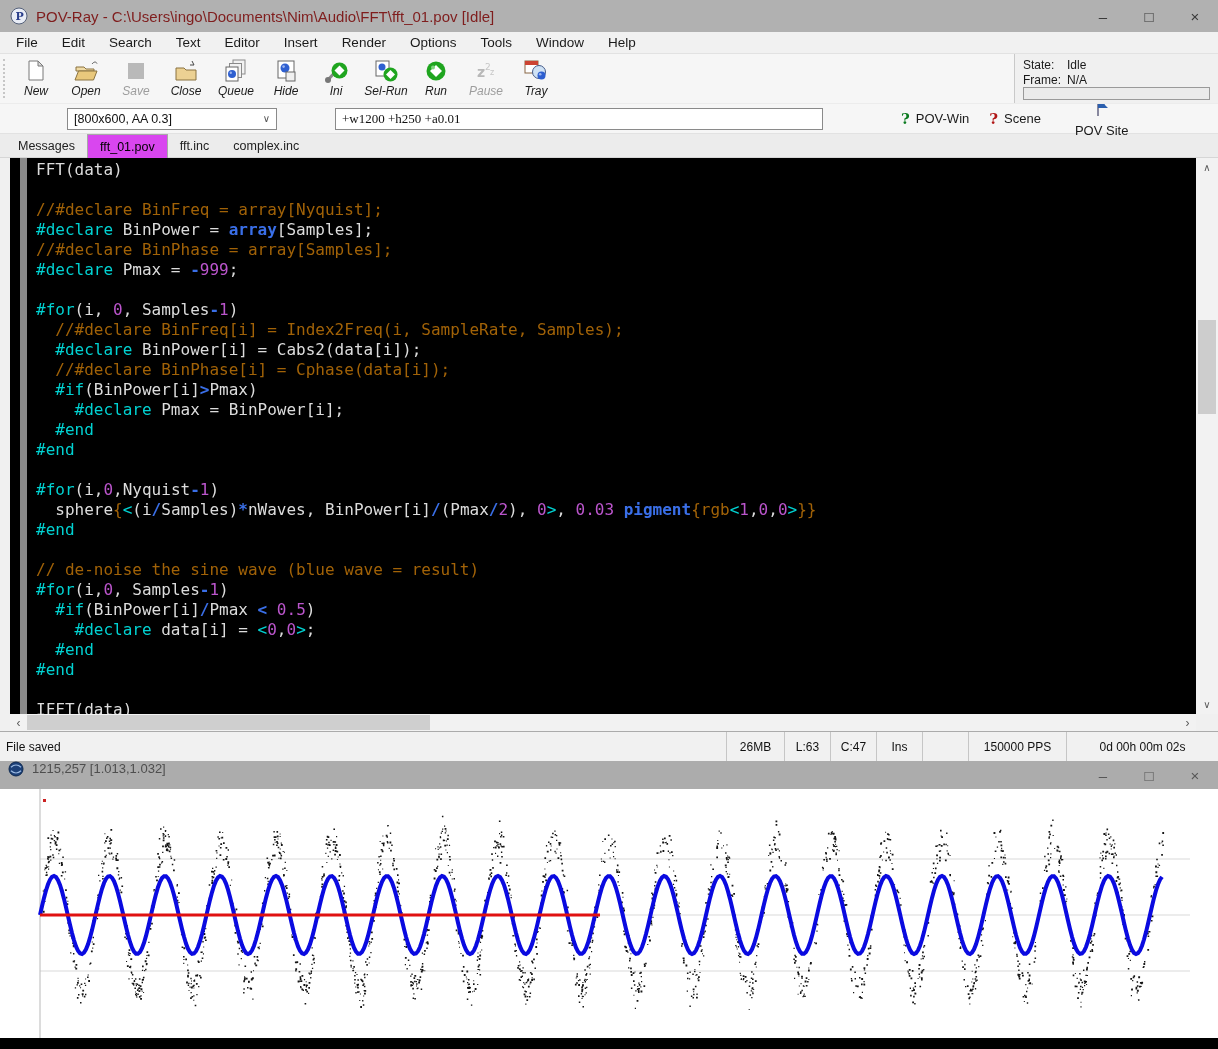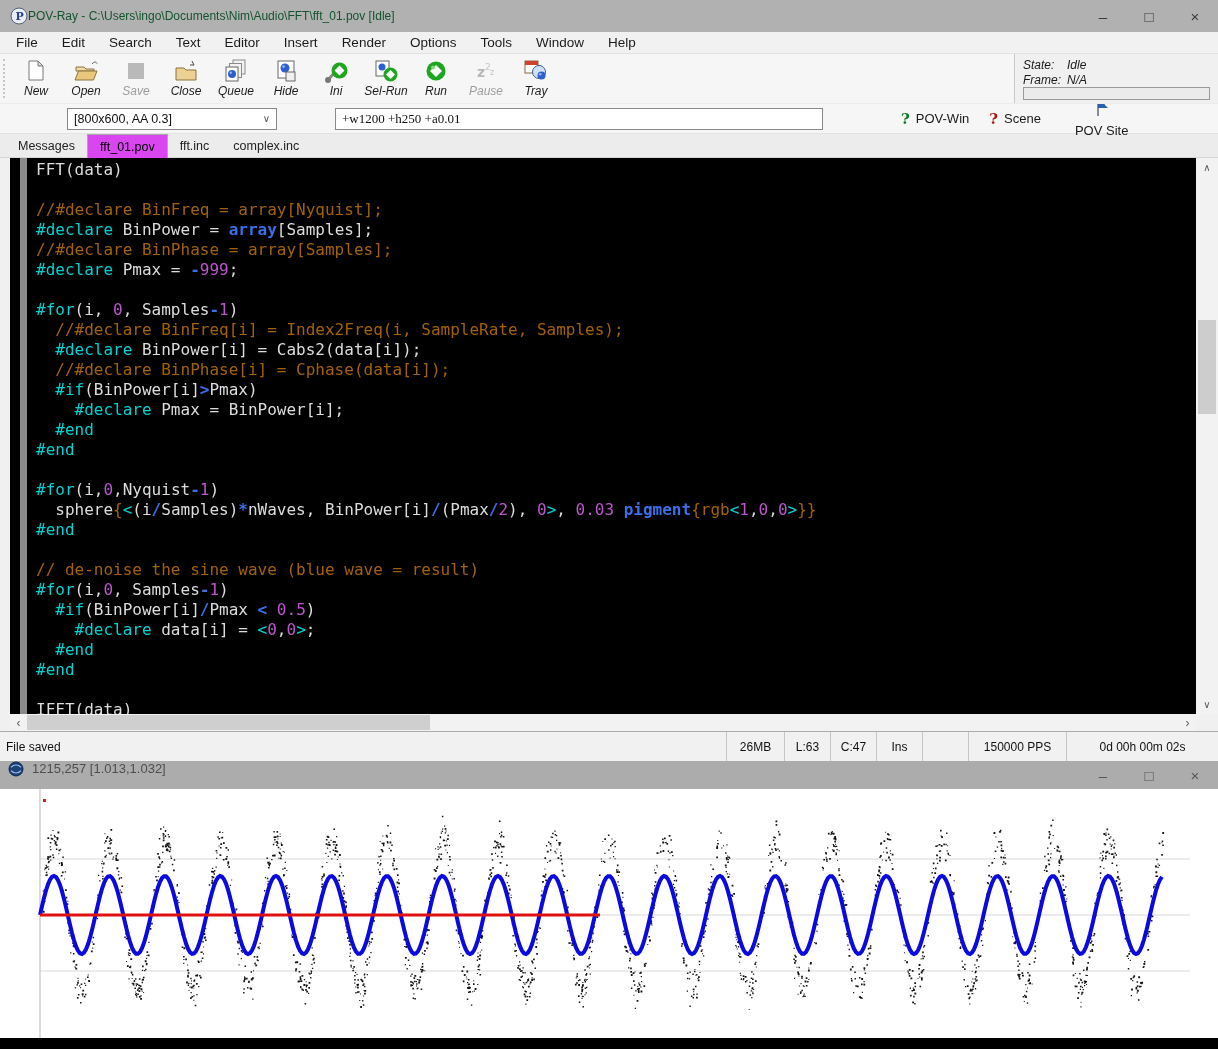--- a/index.html
+++ b/index.html
@@ -2,37 +2,37 @@
 <html><head>
 <meta charset="utf-8">
 <style>
   * { margin:0; padding:0; box-sizing:border-box; }
   body { background:#000; }
   .app { width:1218px; height:1049px; position:relative; background:#000;
          font-family:"Liberation Sans",sans-serif; overflow:hidden; }
 
   
   .titlebar { height:32px; background:#b1b1b1; display:flex; align-items:center; padding-left:10px; }
-  .tb-title { font-size:12px; color:#14532d; flex:1; white-space:nowrap; }
+  .tb-title { font-size:15px; color:#7f1d1d; margin-left:8px; flex:1; white-space:nowrap; }
   .win-controls { display:flex; height:100%; }
   .win-btn { width:46px; display:flex; align-items:center; justify-content:center; font-size:15px; color:#3a3a3a; }
 
   .menubar { height:22px; background:#f1f1f1; border-bottom:1px solid #e2e2e2; display:flex; align-items:center; padding-left:4px; }
   .menu-item { padding:0 12px; font-size:13.5px; color:#1a1a1a; }
 
   .tbrow1 { height:50px; background:#f6f6f6; border-bottom:1px solid #ececec; display:flex; position:relative; }
   .tb-handle { width:7px; margin:5px 1px 5px 3px; border-left:2px dotted #c6c6c6; }
   .tb-btn { width:50px; display:flex; flex-direction:column; align-items:center; justify-content:flex-start; padding-top:4px; }
   .tb-btn .ticon { width:26px; height:26px; }
   .tb-btn .tlabel { font-size:12px; color:#1c1c1c; margin-top:0px; white-space:nowrap;font-style:italic; }
   .tb-btn.disabled .tlabel { color:#9d9d9d; }
 
   .state-panel { position:absolute; right:0; top:0; bottom:0; width:204px; border-left:1px solid #c9c9c9;
                  background:#f0f0f0; font-size:12px; color:#1a1a1a; padding:4px 8px; }
-  .state-row { display:flex; line-height:15px;font-style:italic; }
+  .state-row { display:flex; line-height:15px; }
   .state-label { width:44px; }
   .progressbar { position:absolute; left:8px; right:8px; bottom:3px; height:13px; border:1px solid #9a9a9a; background:#ebebeb; }
 
   .tbrow2 { height:30px; background:#f6f6f6; border-bottom:1px solid #e2e2e2; display:flex; align-items:center;gap:48px; }
   .preset { width:210px; height:22px; margin-left:8px; border:1px solid #8a8a8a; background:#fff;
             font-size:12.5px; color:#111; display:flex; align-items:center; padding:0 6px; }
   .preset .chev { margin-left:auto; color:#555; font-size:10px; }
   .cmd { width:488px; height:22px; margin-left:10px; border:1px solid #8a8a8a; font-size:13px; color:#111;
          padding:0 6px; font-family:Liberation Serif, serif; background:#fff; }
   .helpbar { display:flex; align-items:center; margin-left:20px; }

